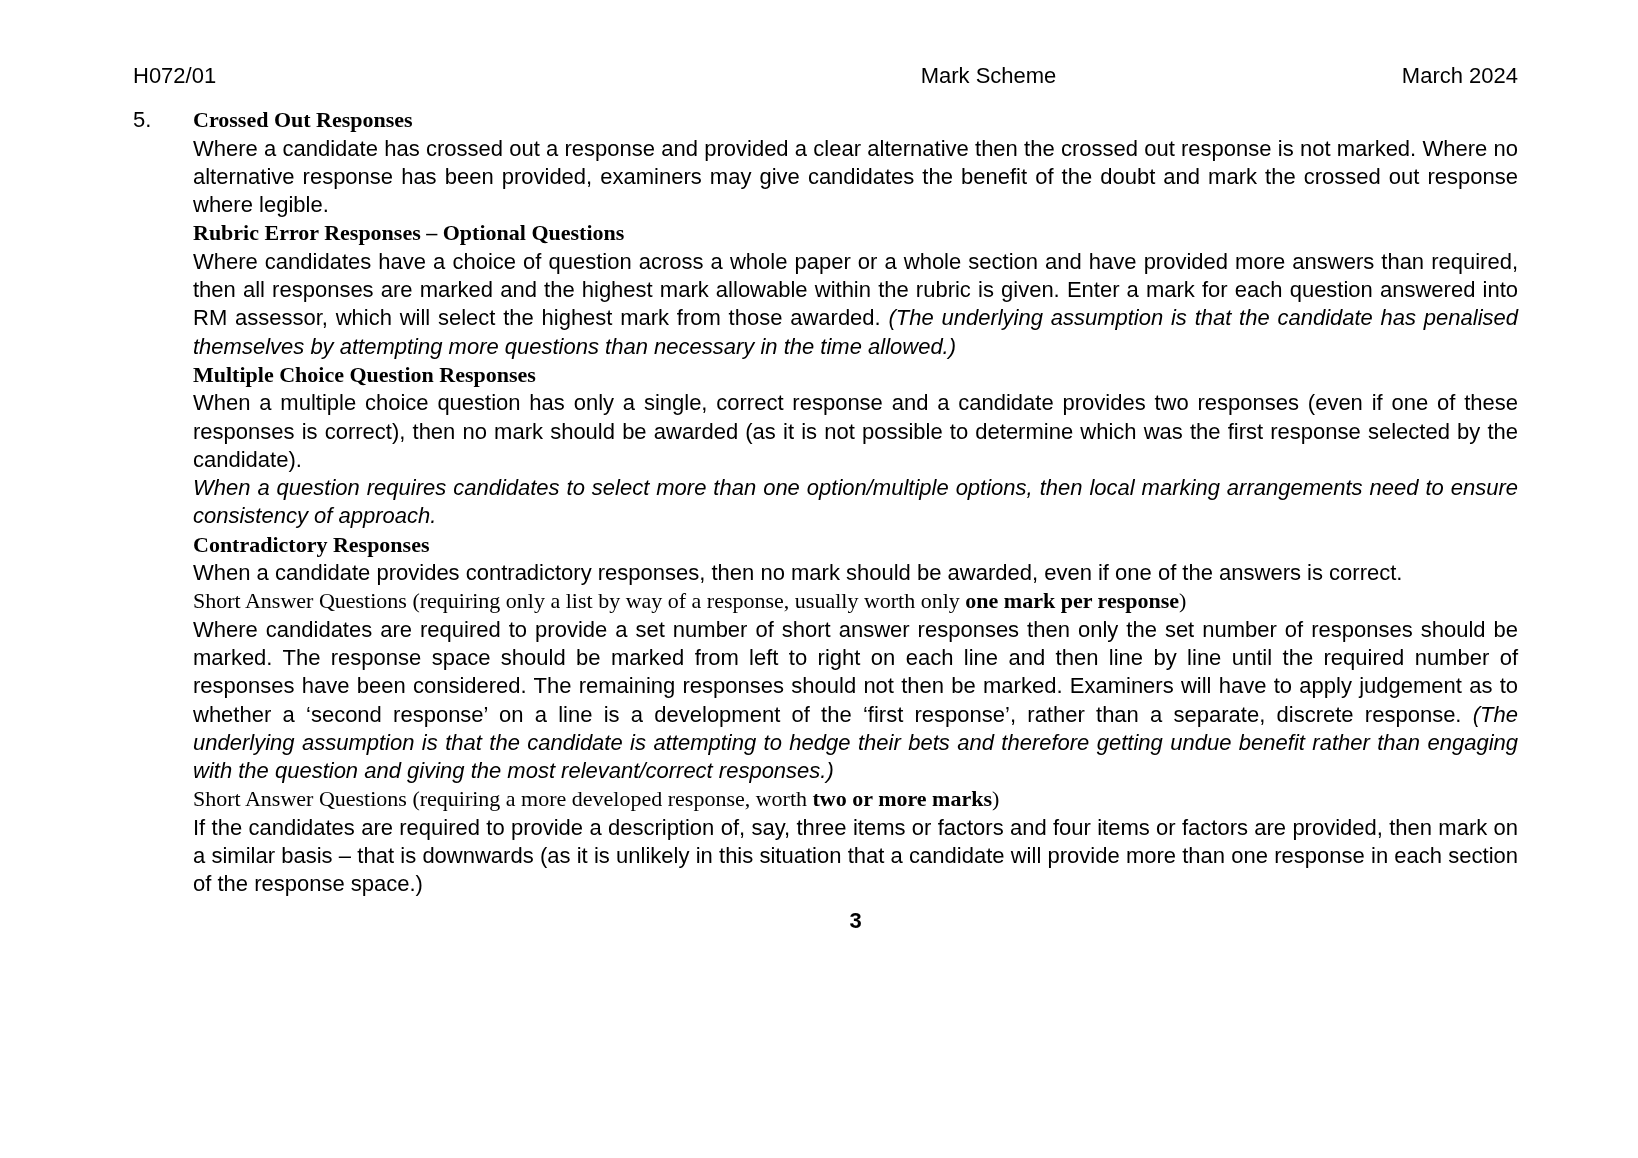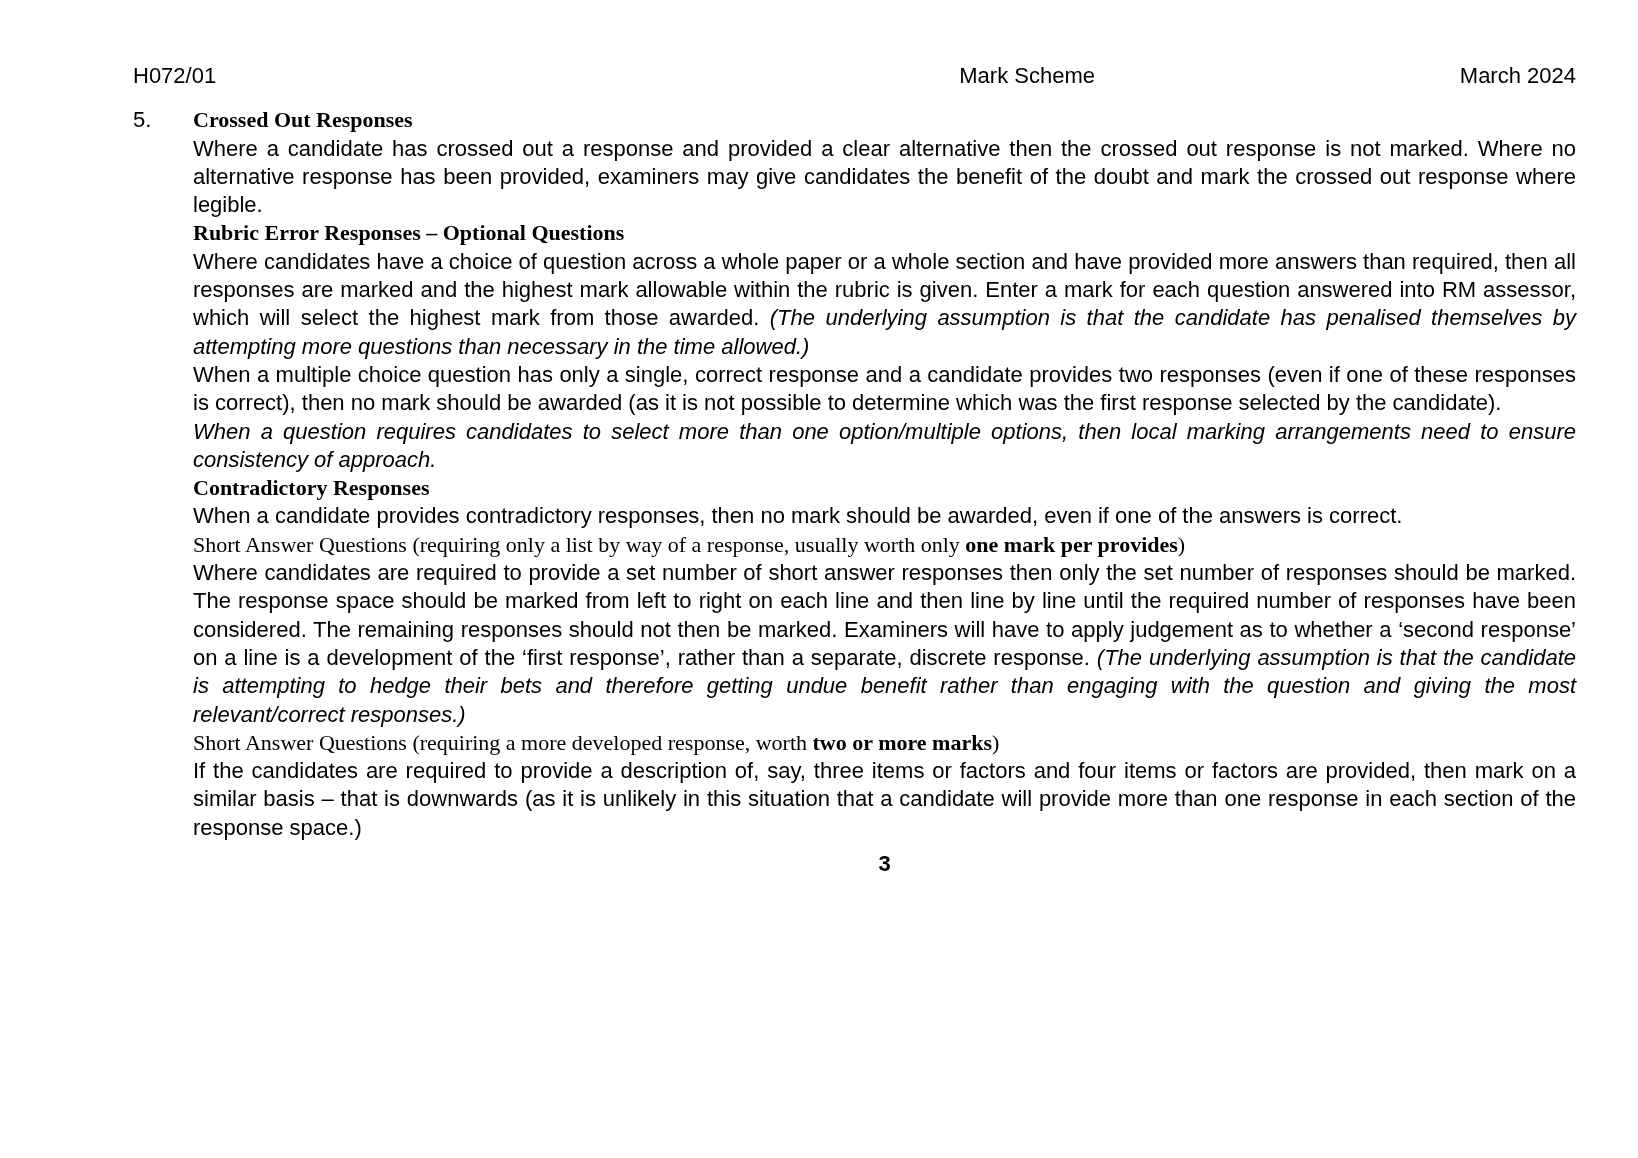--- a/index.html
+++ b/index.html
@@ -6,21 +6,21 @@
   html, body { background: #ffffff; }
   .page {
     position: relative;
     width: 1638px;
     height: 1158px;
     background: #ffffff;
     color: #000000;
     font-family: "Liberation Sans", "DejaVu Sans", sans-serif;
     font-size: 22px;
     line-height: 28.3px;
-    padding: 62px 62px 0 133px;
+    padding: 62px 120px 0 133px;
     overflow: hidden;
   }
   .header {
     display: flex;
     align-items: baseline;
   }
   .header .h-left  { flex: 1; text-align: left; }
   .header .h-center{ flex: 1; text-align: right; }
   .header .h-right { flex: 1; text-align: right; }
   .item {
@@ -61,31 +61,32 @@
         <div class="heading-line"><span style="font-weight: 700;">Crossed Out Responses</span></div>
         <div class="para"><span>Where a candidate has crossed out a response and provided a clear alternative then the crossed out response is not marked. Where no alternative response has been provided, examiners may give candidates the benefit of the doubt and mark the crossed out response where legible.</span></div>
       </div>
 
       <div class="section">
         <div class="heading-line"><span style="font-weight: 700;">Rubric Error Responses – Optional Questions</span></div>
         <div class="para"><span>Where candidates have a choice of question across a whole paper or a whole section and have provided more answers than required, then all responses are marked and the highest mark allowable within the rubric is given. Enter a mark for each question answered into RM assessor, which will select the highest mark from those awarded. </span><span style="font-style: italic;">(The underlying assumption is that the candidate has penalised themselves by attempting more questions than necessary in the time allowed.)</span></div>
       </div>
 
       <div class="section">
+        <div class="heading-line"><span style="font-weight: 700;">Multiple Choice Question Responses</span></div>
         <div class="para"><span>When a multiple choice question has only a single, correct response and a candidate provides two responses (even if one of these responses is correct), then no mark should be awarded (as it is not possible to determine which was the first response selected by the candidate).</span></div>
         <div class="para"><span style="font-style: italic;">When a question requires candidates to select more than one option/multiple options, then local marking arrangements need to ensure consistency of approach.</span></div>
       </div>
 
       <div class="section">
         <div class="heading-line"><span style="font-weight: 700;">Contradictory Responses</span></div>
         <div class="para"><span>When a candidate provides contradictory responses, then no mark should be awarded, even if one of the answers is correct.</span></div>
       </div>
 
       <div class="section">
-        <div class="heading-line"><span>Short Answer Questions (requiring only a list by way of a response, usually worth only </span><span style="font-weight: 700;">one mark per provides</span><span>)</span></div>
+        <div class="heading-line"><span>Short Answer Questions (requiring only a list by way of a response, usually worth only </span><span style="font-weight: 700;">one mark per response</span><span>)</span></div>
         <div class="para"><span>Where candidates are required to provide a set number of short answer responses then only the set number of responses should be marked. The response space should be marked from left to right on each line and then line by line until the required number of responses have been considered.  The remaining responses should not then be marked. Examiners will have to apply judgement as to whether a ‘second response’ on a line is a development of the ‘first response’, rather than a separate, discrete response.  </span><span style="font-style: italic;">(The underlying assumption is that the candidate is attempting to hedge their bets and therefore getting undue benefit rather than engaging with the question and giving the most relevant/correct responses.)</span></div>
       </div>
 
       <div class="section">
         <div class="heading-line"><span>Short Answer Questions (requiring a more developed response, worth </span><span style="font-weight: 700;">two or more marks</span><span>)</span></div>
         <div class="para"><span>If the candidates are required to provide a description of, say, three items or factors and four items or factors are provided, then mark on a similar basis – that is downwards (as it is unlikely in this situation that a candidate will provide more than one response in each section of the response space.)</span></div>
       </div>
 
       <div class="page-num">3</div>
 

